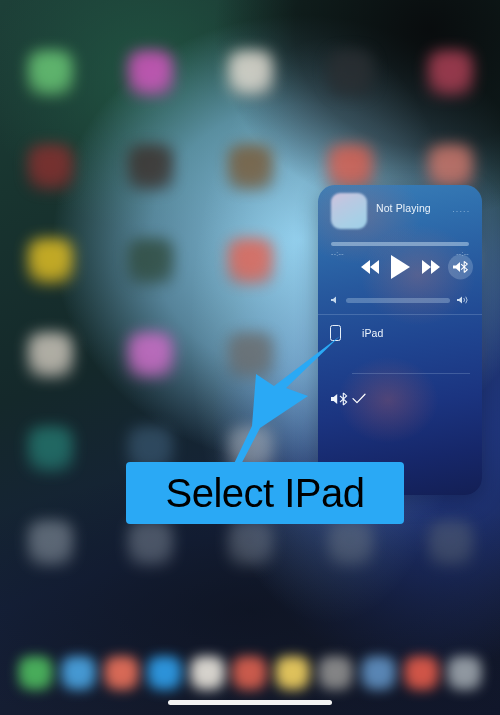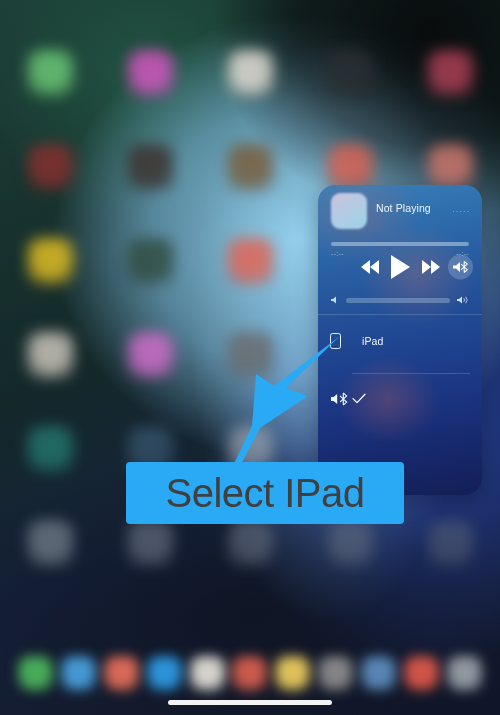--- a/index.html
+++ b/index.html
@@ -204,21 +204,21 @@
   .panel-divider.d1 { top: 129px; }
 
   
   .device-row {
     position: absolute;
     left: 0; width: 164px; height: 48px;
     display: flex;
     align-items: center;
     padding: 0 12px;
   }
-  .device-row.r1 { top: 132px; }
+  .device-row.r1 { top: 124px; }
   .device-row.r2 { top: 190px; }
   .row-divider {
     position: absolute;
     left: 34px; top: 188px;
     width: 118px; height: 1px;
     background: rgba(190,215,240,0.22);
   }
   .dev-icon {
     width: 22px;
     display: flex;
@@ -260,21 +260,21 @@
     left: 126px; top: 462px;
     width: 278px; height: 62px;
     background: #2aa9f5;
     border-radius: 4px;
     display: flex;
     align-items: center;
     justify-content: center;
   }
   .callout-text {
     font-size: 40px;
-    color: #404040;
+    color: #000000;
     font-weight: 400;
     letter-spacing: -0.5px;
     line-height: 1;
   }
 </style>
 </head>
 <body>
 
 <div id="screen">
 

